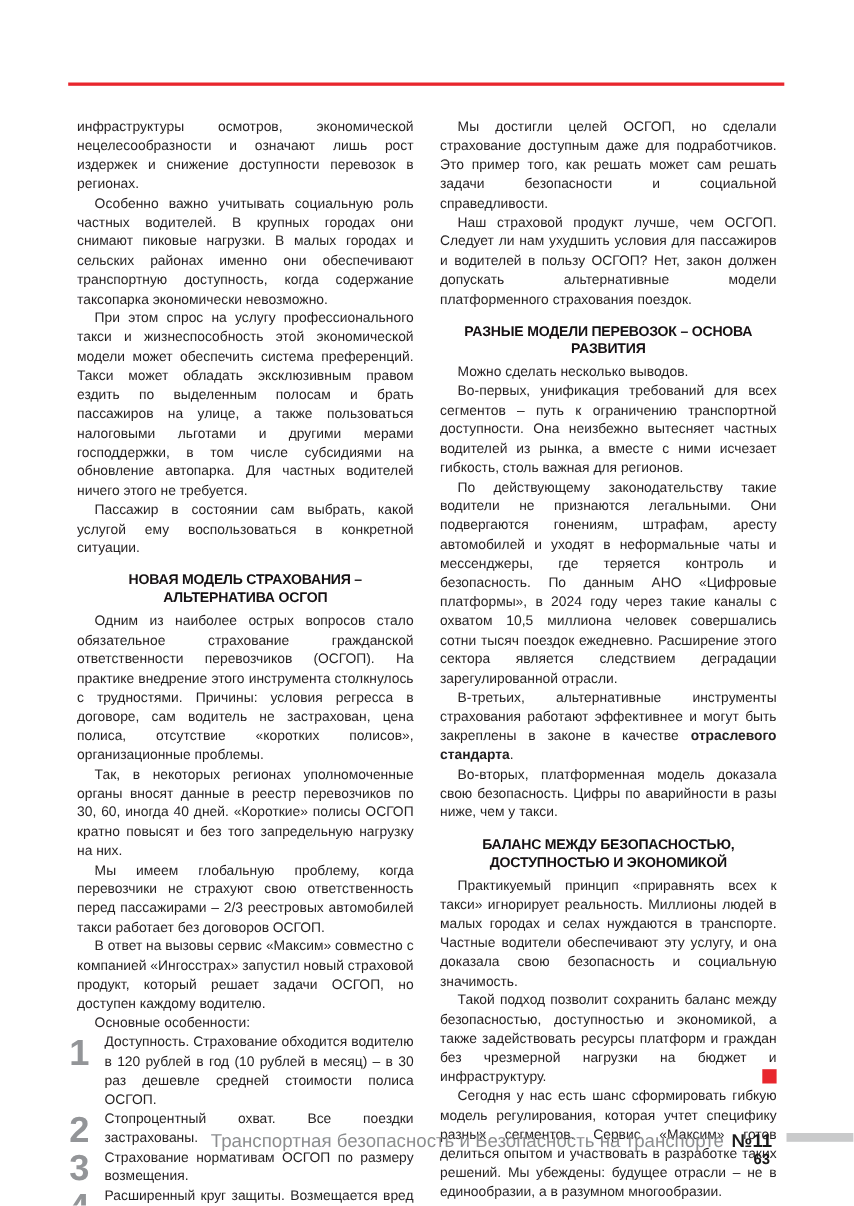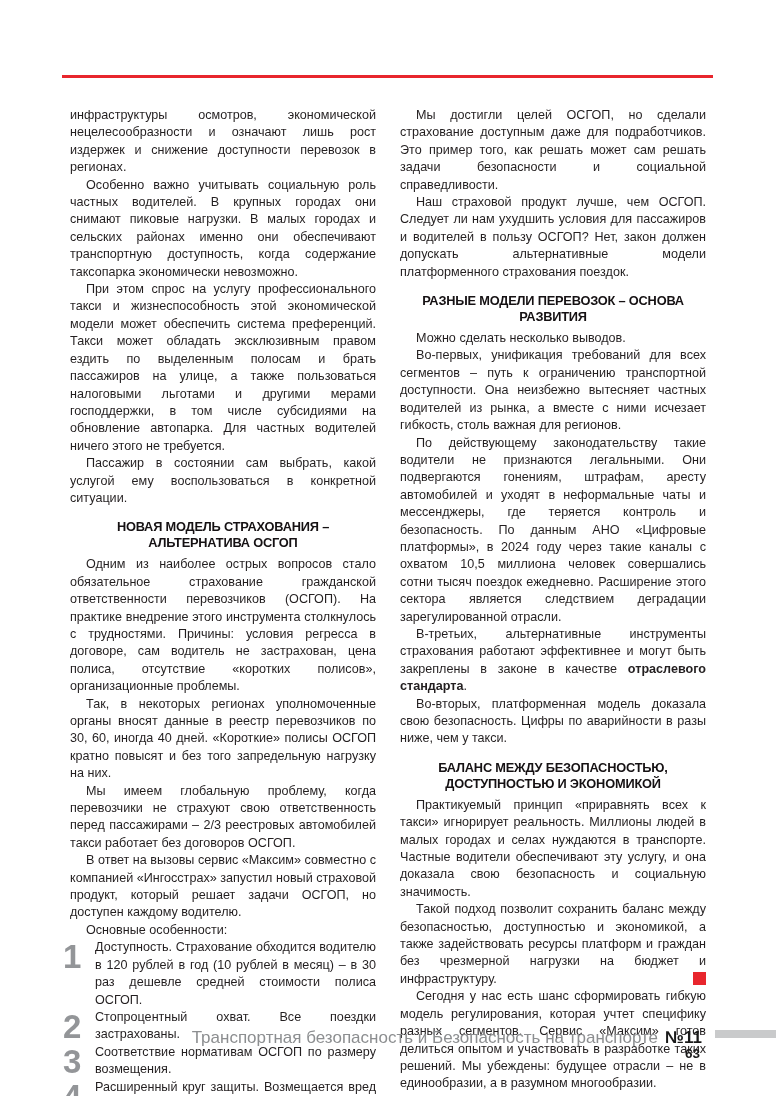--- a/index.html
+++ b/index.html
@@ -59,21 +59,21 @@
       <li>
         <span class="num">1</span>
         <span class="li-text">Доступность. Страхование обходится водителю в 120 рублей в год (10 рублей в месяц) – в 30 раз дешевле средней стоимости полиса ОСГОП.</span>
       </li>
       <li>
         <span class="num">2</span>
         <span class="li-text">Стопроцентный охват. Все поездки застрахованы.</span>
       </li>
       <li>
         <span class="num">3</span>
-        <span class="li-text">Соответствие нормативам ОСГОП по размеру возмещения.</span>
+        <span class="li-text">Страхование нормативам ОСГОП по размеру возмещения.</span>
       </li>
       <li>
         <span class="num">4</span>
         <span class="li-text">Расширенный круг защиты. Возмещается вред не только пассажирам, но и водителям, а также пешеходам.</span>
       </li>
     </ol>
   </div>
 
   <div class="col">
     <p class="indent">Мы достигли целей ОСГОП, но сделали страхование доступным даже для подработчиков. Это пример того, как решать может сам решать задачи безопасности и социальной справедливости.</p>

